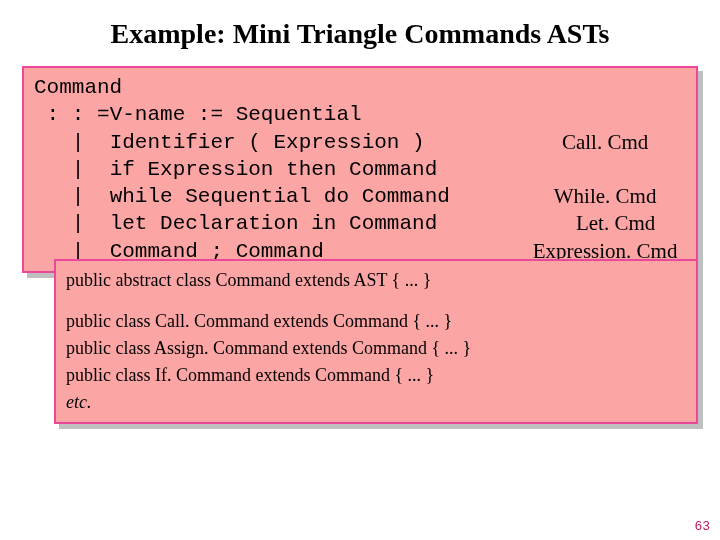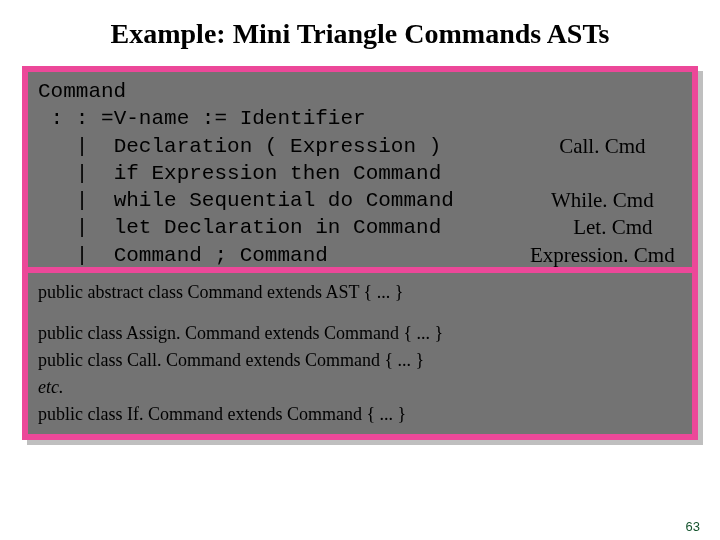--- a/index.html
+++ b/index.html
@@ -21,79 +21,79 @@
   .title {
     font-family: "Times New Roman", Times, serif;
     font-weight: bold;
     font-size: 28px;
     text-align: center;
     margin: 0 0 16px 0;
     color: #000;
   }
   .shadow-box {
     position: relative;
-    border: 6px solid #ec4899;
-    background: #737373;
+    border: 2px solid #ec4899;
+    background: #fca5a5;
     box-shadow: 5px 5px 0 #bfbfbf;
     box-sizing: border-box;
     padding: 6px 4px 6px 10px;
     margin-bottom: 0;
   }
   .box-grammar {
     font-size: 21px;
     line-height: 1.3;
     z-index: 1;
   }
   .box-code {
     font-size: 18px;
     line-height: 1.5;
     margin-top: -14px;
-    margin-left: 0;
+    margin-left: 32px;
     z-index: 2;
   }
   .mono { font-family: "Courier New", Courier, monospace; }
   .times { font-family: "Times New Roman", Times, serif; }
   table.grammar {
     border-collapse: collapse;
     width: 100%;
   }
   table.grammar td {
     vertical-align: top;
     padding: 0;
     white-space: pre;
   }
   .lhs { width: 74px; }
   .label { text-align: center; }
   .pagenum {
     position: absolute;
-    right: 20px;
+    right: 10px;
     bottom: 6px;
-    font-family: Liberation Sans, sans-serif;
+    font-family: Liberation Mono, monospace;
     font-size: 13px;
-    color: #14532d;
+    color: #be185d;
   }
 </style>
 </head>
 <body>
 
 <div class="slide">
   <h1 class="title">Example: Mini Triangle Commands ASTs</h1>
 
   <div class="shadow-box box-grammar">
     <div class="mono">Command</div>
     <table class="grammar">
       <tbody>
           <tr>
         <td class="mono lhs"> : : =</td>
-        <td class="mono">V-name := Identifier</td>
+        <td class="mono">V-name := Sequential</td>
         <td class="label"></td>
       </tr>
       <tr>
         <td class="mono lhs">   |</td>
-        <td class="mono">Declaration ( Expression )</td>
+        <td class="mono">Identifier ( Expression )</td>
         <td class="label times">Call. Cmd</td>
       </tr>
       <tr>
         <td class="mono lhs">   |</td>
         <td class="mono">if Expression then Command</td>
         <td class="label"></td>
       </tr>
       <tr>
         <td class="mono lhs">   |</td>
         <td class="mono">while Sequential do Command</td>
@@ -109,20 +109,20 @@
         <td class="mono">Command ; Command</td>
         <td class="label times">Expression. Cmd</td>
       </tr>
     </tbody>
       </table>
   </div>
 
   <div class="shadow-box box-code times">
     <div>public abstract class Command extends AST { ... }</div>
     <div style="height:14px;"></div>
+    <div>public class Call. Command extends Command { ... }</div>
     <div>public class Assign. Command extends Command { ... }</div>
-    <div>public class Call. Command extends Command { ... }</div>
+    <div>public class If. Command extends Command { ... }</div>
     <div><i>etc.</i></div>
-    <div>public class If. Command extends Command { ... }</div>
   </div>
 
   <div class="pagenum">63</div>
 </div>
 
 </body></html>

